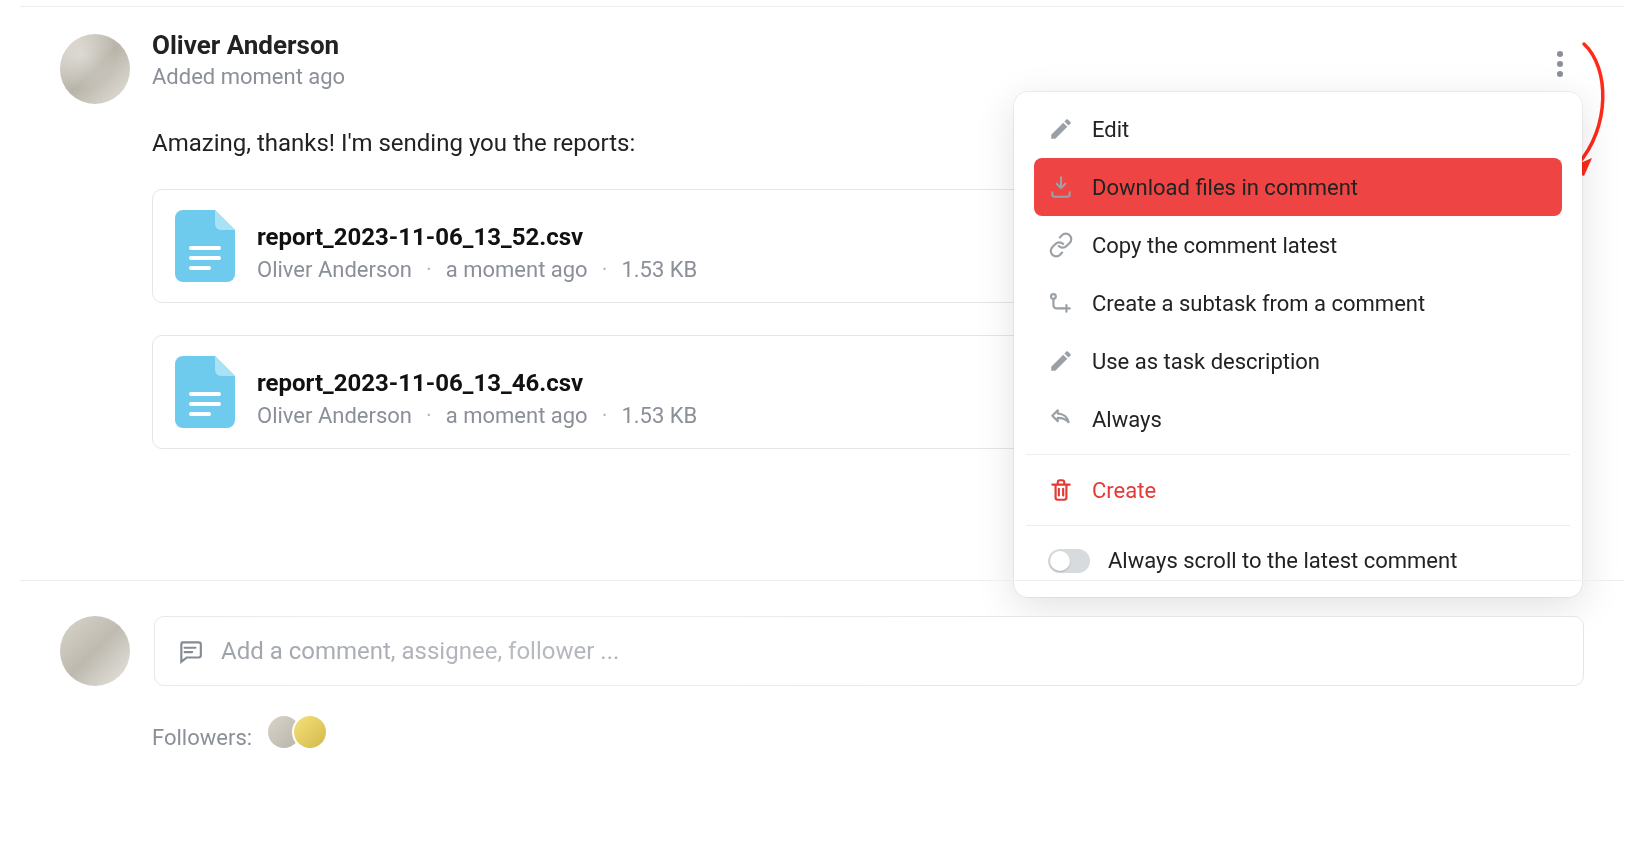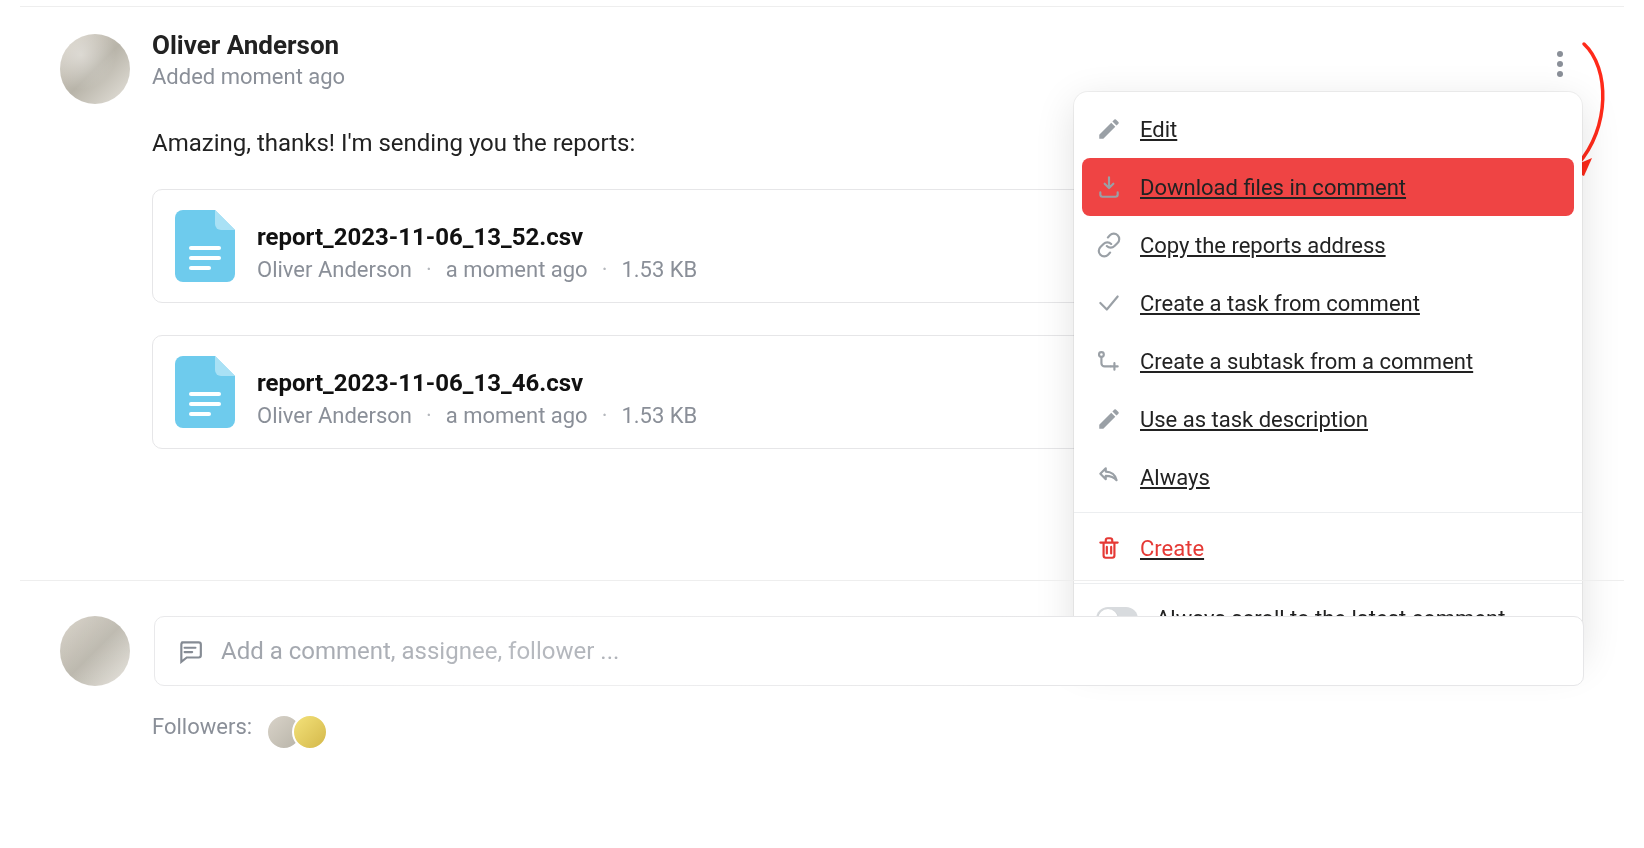--- a/index.html
+++ b/index.html
@@ -100,26 +100,25 @@
   .arrow-annot {
     position:absolute;
     top:40px;
     right:30px;
     pointer-events:none;
   }
   .menu {
     position: absolute;
     top: 92px;
     right: 62px;
-    width: 508px;
+    width: 568px;
     background:#fff;
     border-radius: 14px;
     box-shadow: 0 10px 40px rgba(0,0,0,.12), 0 0 0 1px rgba(0,0,0,.05);
-    padding: 8px 0;
-    text-decoration: underline;
+    padding: 8px 12px;
   }
   .menu-item {
     display:flex;
     align-items:center;
     gap:18px;
     padding: 16px 22px;
     font-size:22px;
     color:#222;
     cursor:pointer;
   }
@@ -171,21 +170,21 @@
     font-size:24px;
     color:#8a8f98;
     background:#fff;
   }
   .compose-box svg{ width:26px; height:26px; color:#6f7680;}
   .followers {
     position:absolute;
     top:714px;
     left:152px;
     display:flex;
-    align-items:flex-start;
+    align-items:flex-end;
     gap:14px;
     font-size:22px;
     color:#8a8f98;
   }
   .follower-avatars { display:flex; }
   .fa {
     width:36px; height:36px; border-radius:50%; border:2px solid #fff;
     margin-left:-10px;
   }
   .fa:first-child{ margin-left:0; }
@@ -269,27 +268,21 @@
   <div class="menu-item hover">
     <svg viewBox="0 0 24 24">
         <path d="M12 3v10m0 0l-4-4m4 4l4-4M4 17v2a2 2 0 0 0 2 2h12a2 2 0 0 0 2-2v-2" stroke="currentColor" stroke-width="2" fill="none" stroke-linecap="round" stroke-linejoin="round"></path>
       </svg>
     <span>Download files in comment</span>
   </div>
   <div class="menu-item">
     <svg viewBox="0 0 24 24">
         <path d="M10 13a5 5 0 0 0 7.07 0l2.83-2.83a5 5 0 1 0-7.07-7.07L11 5M14 11a5 5 0 0 0-7.07 0l-2.83 2.83a5 5 0 1 0 7.07 7.07L13 19" stroke="currentColor" stroke-width="2" fill="none" stroke-linecap="round"></path>
       </svg>
-    <span>Copy the reports address</span>
-  </div>
-  <div class="menu-item">
-    <svg viewBox="0 0 24 24">
-        <path d="M4 12l6 6L20 6" stroke="currentColor" stroke-width="2" fill="none" stroke-linecap="round" stroke-linejoin="round"></path>
-      </svg>
-    <span>Create a task from comment</span>
+    <span>Copy the comment latest</span>
   </div>
   <div class="menu-item">
     <svg viewBox="0 0 24 24">
         <circle cx="5" cy="6" r="2.2" fill="none" stroke="currentColor" stroke-width="2"></circle>
         <path d="M5 8v6a3 3 0 0 0 3 3h6" stroke="currentColor" stroke-width="2" fill="none"></path>
         <path d="M17 14v6M14 17h6" stroke="currentColor" stroke-width="2" stroke-linecap="round"></path>
       </svg>
     <span>Create a subtask from a comment</span>
   </div>
   <div class="menu-item">

